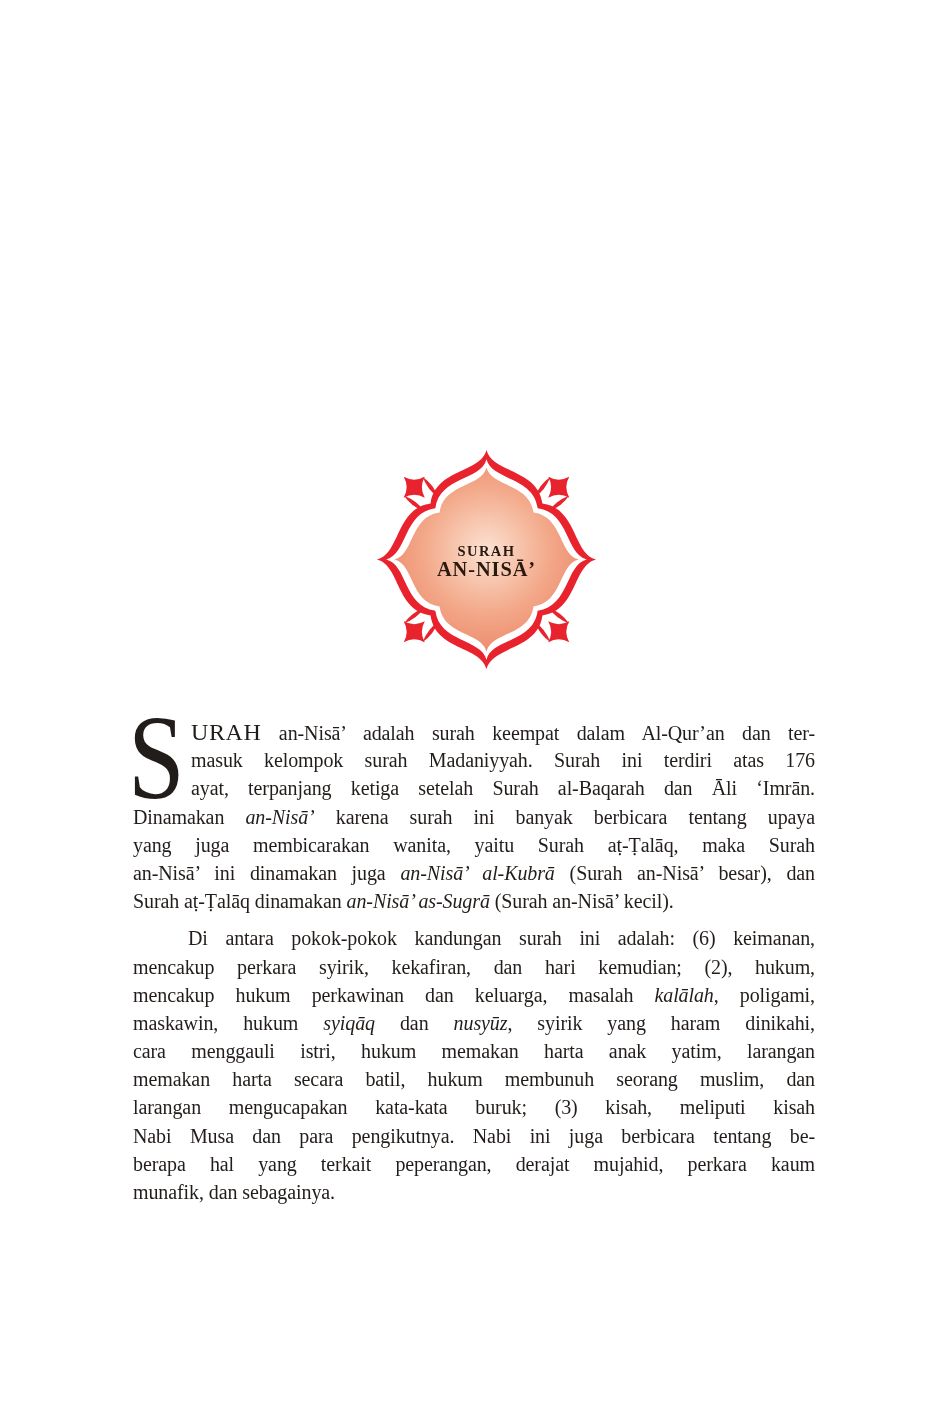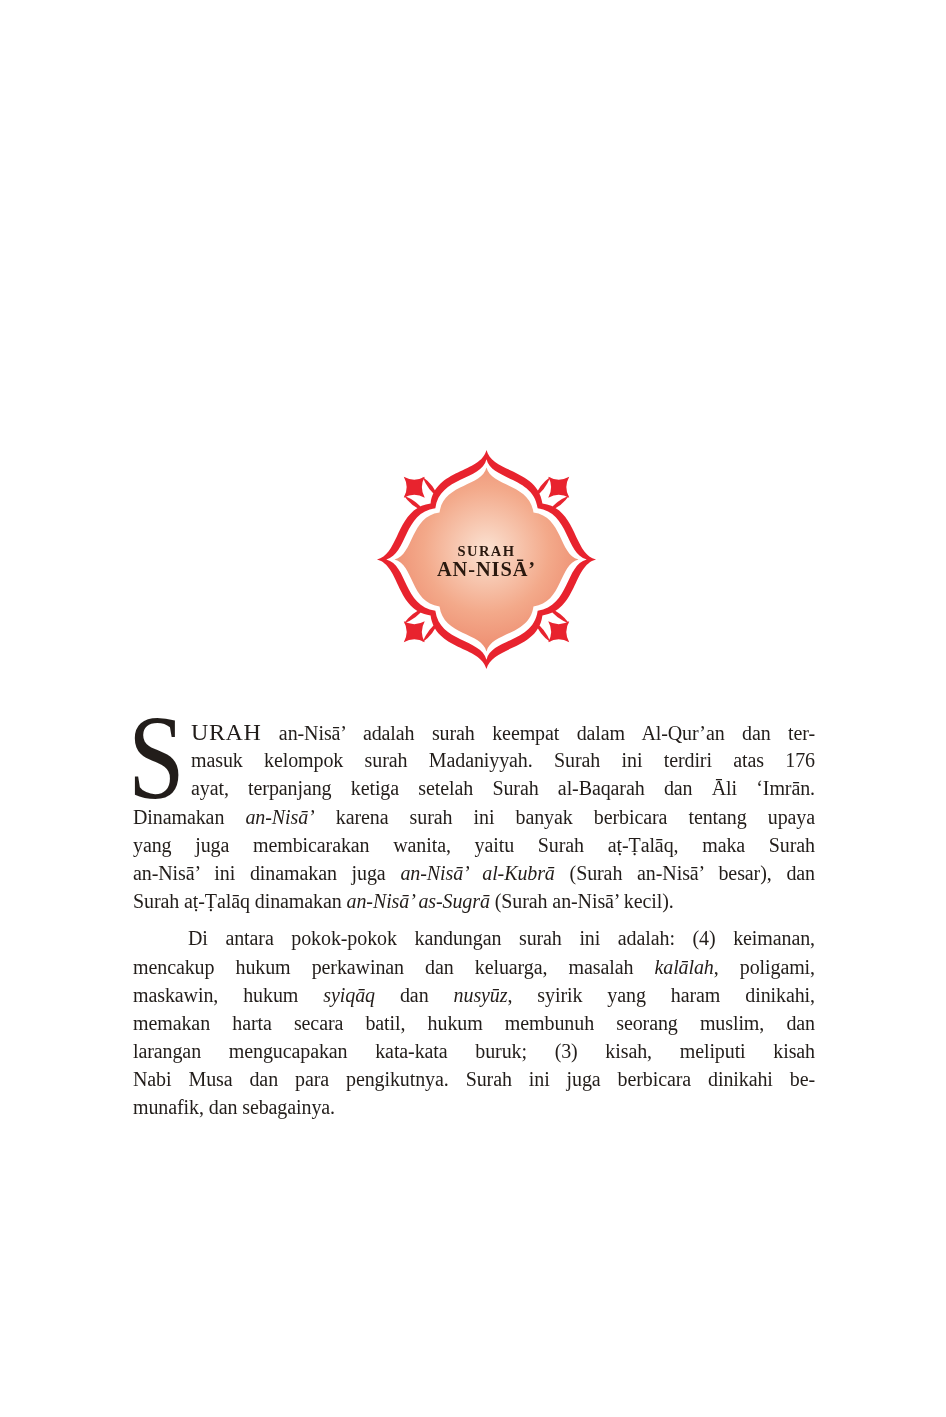--- a/index.html
+++ b/index.html
@@ -81,23 +81,26 @@
       <span class="dropcap">S</span>
     <div class="line dc"><span class="lead">URAH</span><span> an-Nisā’ adalah surah keempat dalam Al-Qur’an dan ter-</span></div>
         <div class="line dc"><span>masuk kelompok surah Madaniyyah. Surah ini terdiri atas 176</span></div>
         <div class="line dc"><span>ayat, terpanjang ketiga setelah Surah al-Baqarah dan Āli ‘Imrān.</span></div>
         <div class="line"><span>Dinamakan </span><span class="i">an-Nisā’</span><span> karena surah ini banyak berbicara tentang upaya</span></div>
         <div class="line"><span>yang juga membicarakan wanita, yaitu Surah aṭ-Ṭalāq, maka Surah</span></div>
         <div class="line"><span>an-Nisā’ ini dinamakan juga </span><span class="i">an-Nisā’ al-Kubrā</span><span> (Surah an-Nisā’ besar), dan</span></div>
         <div class="line last"><span>Surah aṭ-Ṭalāq dinamakan </span><span class="i">an-Nisā’ as-Sugrā</span><span> (Surah an-Nisā’ kecil).</span></div>
       </div>
     <div class="para second">
-        <div class="line ind"><span>Di antara pokok-pokok kandungan surah ini adalah: (4) keimanan,</span></div>
+        <div class="line ind"><span>Di antara pokok-pokok kandungan surah ini adalah: (6) keimanan,</span></div>
+        <div class="line"><span>mencakup perkara syirik, kekafiran, dan hari kemudian; (2), hukum,</span></div>
         <div class="line"><span>mencakup hukum perkawinan dan keluarga, masalah </span><span class="i">kalālah</span><span>, poligami,</span></div>
         <div class="line"><span>maskawin, hukum </span><span class="i">syiqāq</span><span> dan </span><span class="i">nusyūz</span><span>, syirik yang haram dinikahi,</span></div>
+        <div class="line"><span>cara menggauli istri, hukum memakan harta anak yatim, larangan</span></div>
         <div class="line"><span>memakan harta secara batil, hukum membunuh seorang muslim, dan</span></div>
         <div class="line"><span>larangan mengucapakan kata-kata buruk; (3) kisah, meliputi kisah</span></div>
-        <div class="line"><span>Nabi Musa dan para pengikutnya. Surah ini juga berbicara dinikahi be-</span></div>
+        <div class="line"><span>Nabi Musa dan para pengikutnya. Nabi ini juga berbicara tentang be-</span></div>
+        <div class="line"><span>berapa hal yang terkait peperangan, derajat mujahid, perkara kaum</span></div>
         <div class="line last"><span>munafik, dan sebagainya.</span></div>
       </div>
   </div>
 
 </div>
 
 </body></html>

